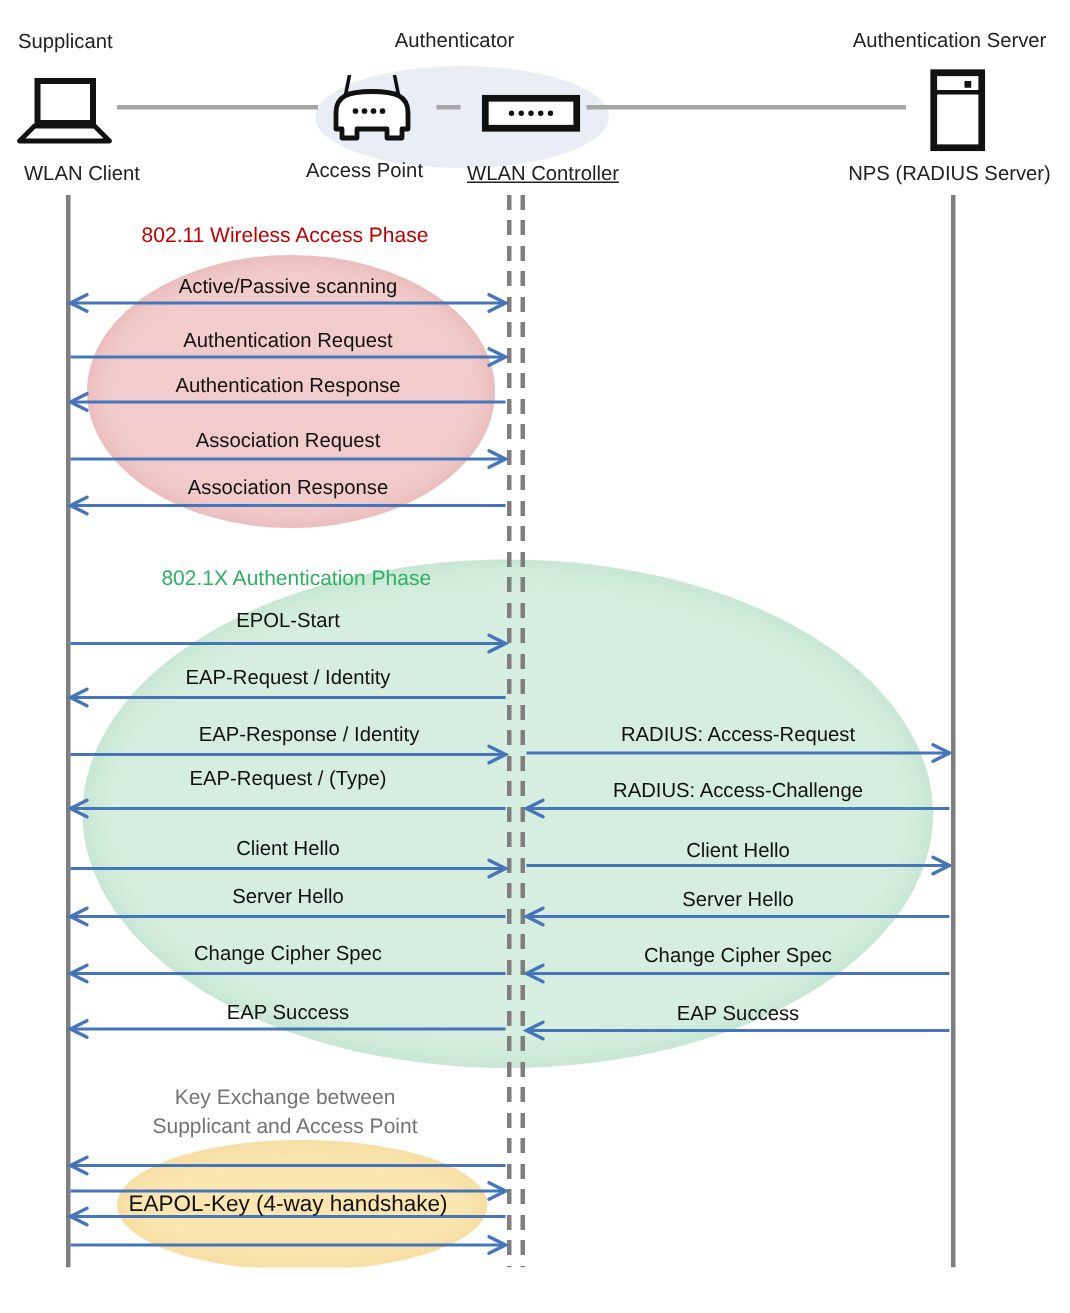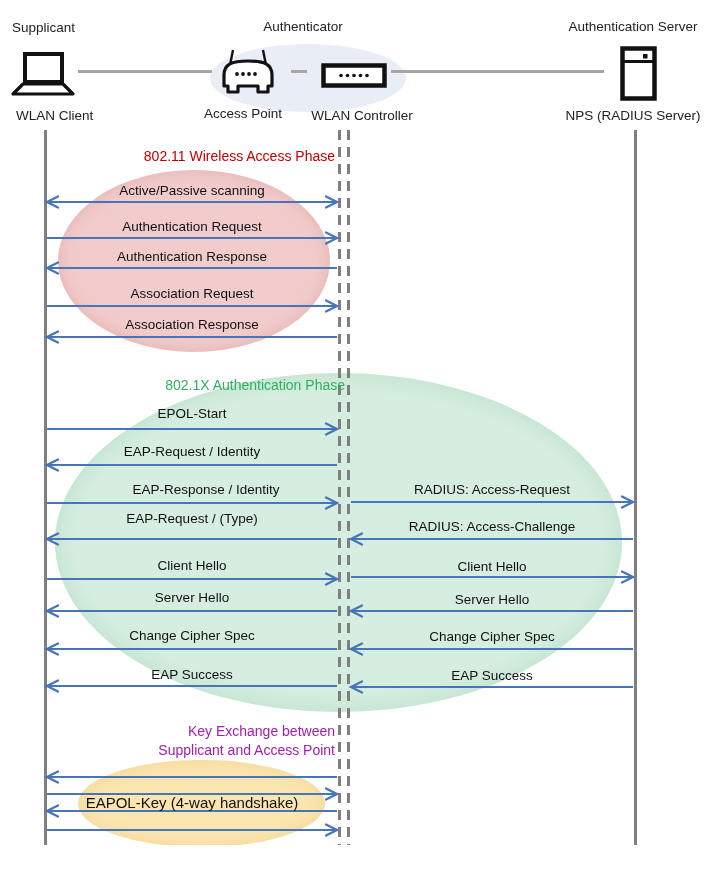--- a/index.html
+++ b/index.html
@@ -19,21 +19,21 @@
   #phase2-ellipse{left:55px;top:373px;width:567px;height:339px;box-shadow:inset 0 0 22px rgba(120,190,150,.30);}
   #phase3-ellipse{left:78px;top:760px;width:247px;height:87px;box-shadow:inset 0 0 16px rgba(235,195,120,.45);}
   
   .lifeline{width:3px;top:130px;height:728px;z-index:2;}
   .lifeline.dashed{background:repeating-linear-gradient(180deg,#7f7f7f 0 10px,transparent 10px 17px) !important;}
   
   .connector{height:3px;top:70px;z-index:3;}
   
   .icon{z-index:4;}
   
-  .phase-title{font-size:14px;z-index:6;white-space:pre-line;line-height:18.5px;text-align:right;}
+  .phase-title{font-size:14px;z-index:6;white-space:pre-line;line-height:18.5px;}
   #phase1-title{left:45px;top:147px;width:290px;}
   #phase2-title{left:50px;top:376px;width:295px;}
   #phase3-title{left:45px;top:722px;width:290px;}
   
   #arrows-svg{position:absolute;left:0;top:0;z-index:5;pointer-events:none;}
   .msg-label{position:absolute;z-index:6;font-size:13.5px;text-align:center;height:18px;line-height:18px;color:#111;}
 </style>
 </head>
 <body>
 
@@ -77,31 +77,31 @@
   </svg>
 
   <svg class="abs icon" style="left:620px;top:46px;" width="37" height="55" viewBox="0 0 37 55">
     <rect x="2.5" y="2.5" width="32" height="50" fill="#fff" stroke="#111" stroke-width="4.5"></rect>
     <line x1="4" y1="15.5" x2="33" y2="15.5" stroke="#111" stroke-width="3"></line>
     <rect x="23" y="8" width="4.5" height="4.5" fill="#111"></rect>
   </svg>
 
   <div class="abs dev-label" style="left:16px;top:108px;">WLAN Client</div>
   <div class="abs dev-label center" style="left:191px;top:106px;width:104px;">Access Point</div>
-  <div class="abs dev-label center" style="left:305px;top:108px;width:114px;">WLAN Controller</div>
+  <div class="abs dev-label center" style="left:305px;top:108px;width:114px;text-decoration:underline;">WLAN Controller</div>
   <div class="abs dev-label center" style="left:548px;top:108px;width:170px;">NPS (RADIUS Server)</div>
 
   <div class="abs lifeline" style="left: 44px; background: rgb(127, 127, 127);"></div>
   <div class="abs lifeline dashed" style="left:338px;"></div>
   <div class="abs lifeline dashed" style="left:347px;"></div>
   <div class="abs lifeline" style="left: 634px; background: rgb(127, 127, 127);"></div>
 
   <div class="abs phase-title center" id="phase1-title" style="color: rgb(192, 0, 0);">802.11 Wireless Access Phase</div>
   <div class="abs phase-title center" id="phase2-title" style="color: rgb(46, 175, 98);">802.1X Authentication Phase</div>
-  <div class="abs phase-title center" id="phase3-title" style="color: #a21caf;">Key Exchange between
+  <div class="abs phase-title center" id="phase3-title" style="color: #737373;">Key Exchange between
 Supplicant and Access Point</div>
 
   <svg id="arrows-svg" width="713" height="875">
       <g>
         <line x1="47" x2="337" y1="202" y2="202" stroke="#4676B9" stroke-width="2"></line>
         <path d="M 326 196.5 L 337 202 L 326 207.5" stroke="#4676B9" stroke-width="2.3" fill="none" stroke-linecap="round"></path>
         <path d="M 58 196.5 L 47 202 L 58 207.5" stroke="#4676B9" stroke-width="2.3" fill="none" stroke-linecap="round"></path>
       </g>
       <g>
         <line x1="47" x2="337" y1="238" y2="238" stroke="#4676B9" stroke-width="2"></line>

